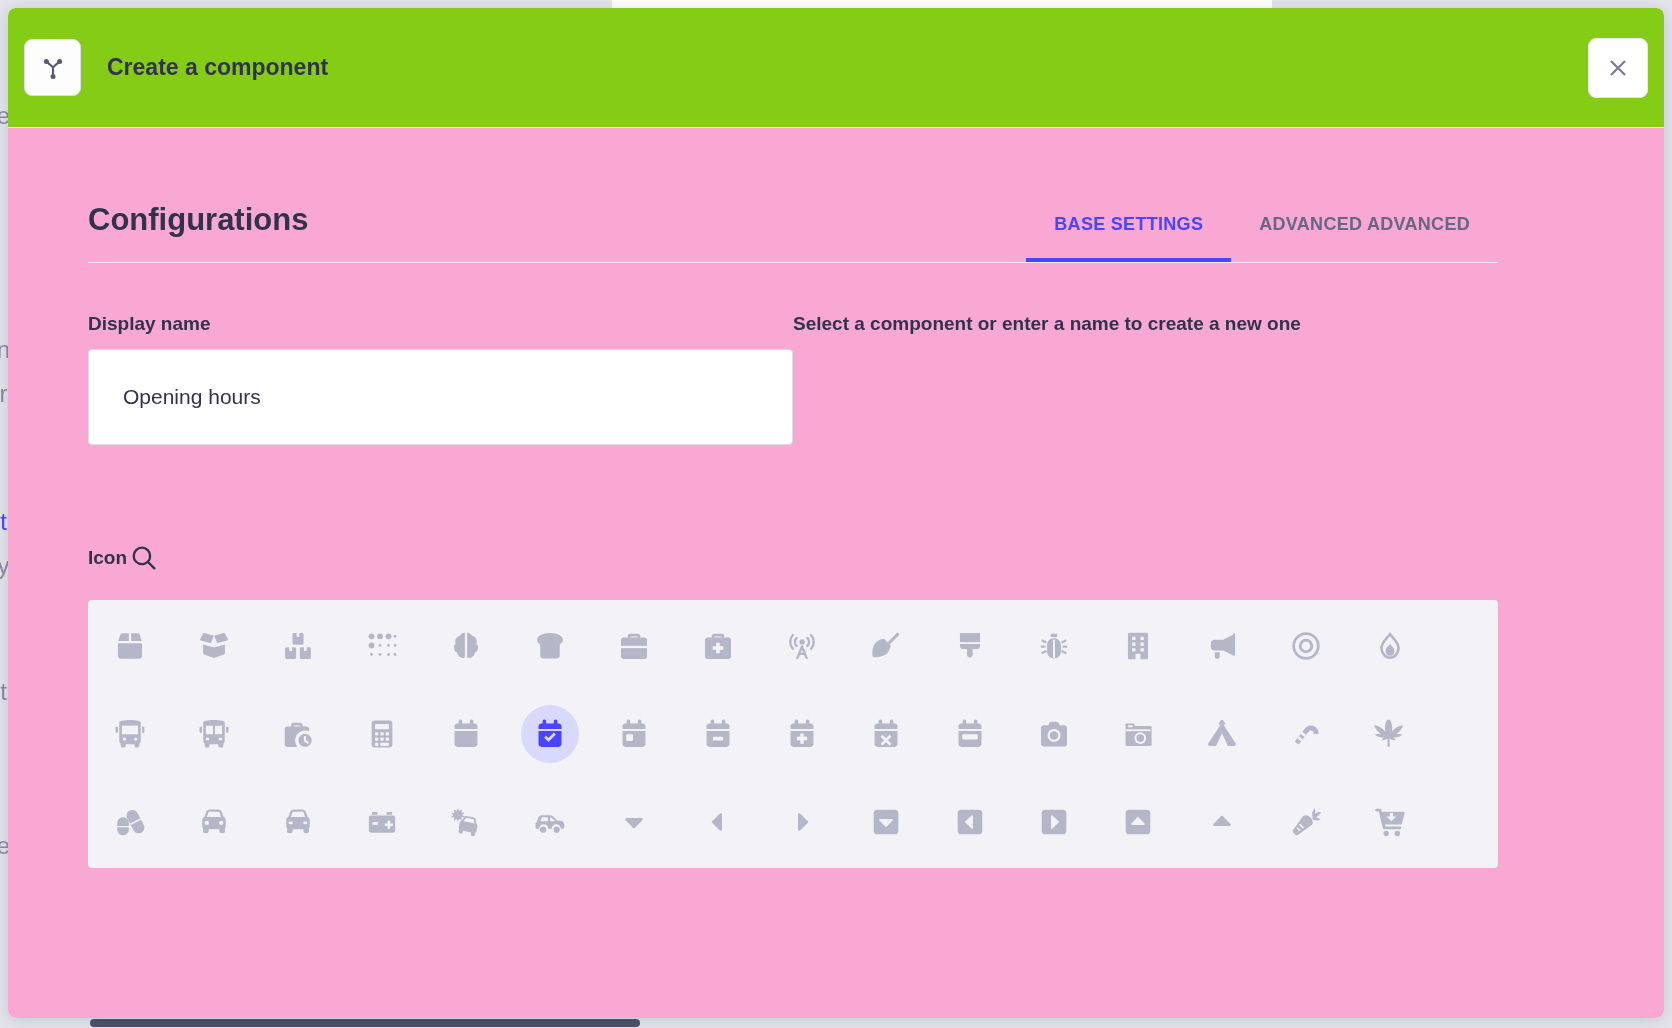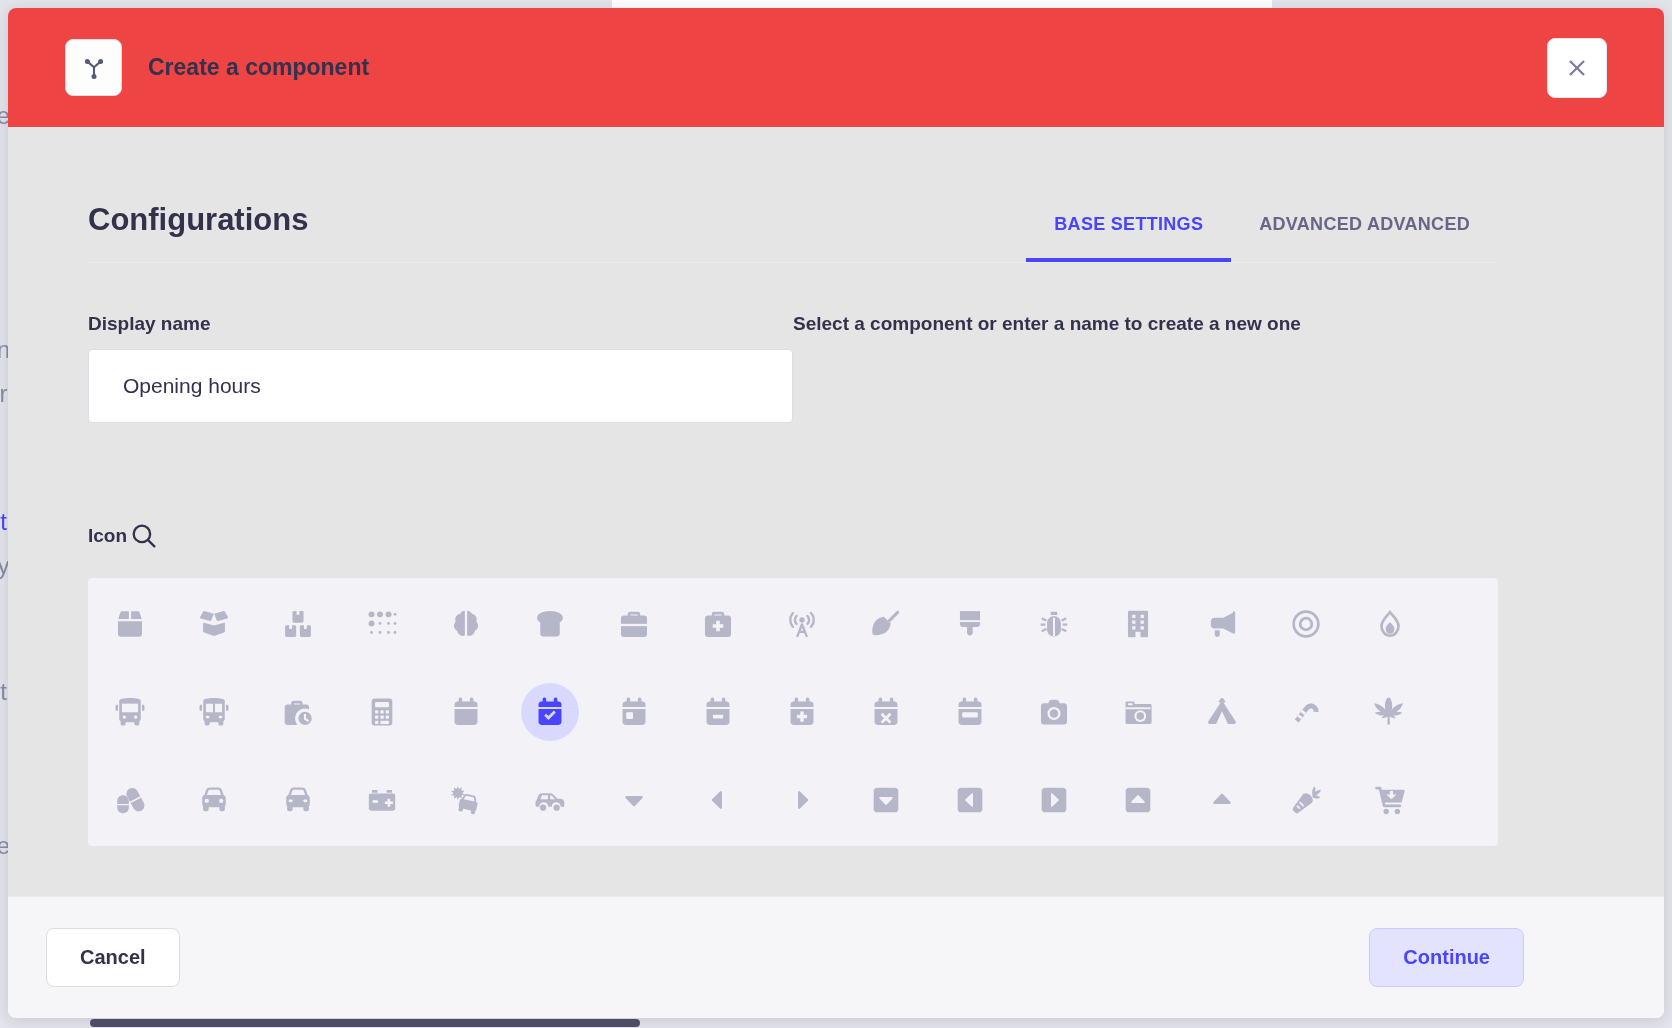--- a/index.html
+++ b/index.html
@@ -17,57 +17,57 @@
   .bottom-scrollbar { position:absolute; left:90px; top:1019px; width:550px; height:8px; border-radius:4px; background:#50506b; }
 
   
   .modal {
     position:absolute; left:8px; top:8px; width:1656px; height:1010px;
     background:#ffffff; border-radius:8px;
     box-shadow:0 2px 15px rgba(33,33,52,.15);
     display:flex; flex-direction:column; overflow:hidden;
   }
   .modal-header {
-    height:120px; flex:0 0 120px; background:#ef4444;
+    height:120px; flex:0 0 120px; background:#84cc16;
     border-bottom:1px solid #eaeaef;
-    display:flex; align-items:center; padding:0 57px; gap:26px;
+    display:flex; align-items:center; padding:0 16px; gap:26px;
   }
   .icon-box {
     width:57px; height:57px; background:#fdfdfe; border:1px solid #dcdce4;
     border-radius:8px; display:flex; align-items:center; justify-content:center;
     color:#565a78;
   }
   .icon-box svg { width:30px; height:30px; }
   .modal-title { font-size:23px; font-weight:bold; color:#32324d; }
   .close-btn {
     margin-left:auto; width:60px; height:60px; background:#ffffff;
     border:1px solid #e6e6ee; border-radius:8px; color:#7d7d9c;
     display:flex; align-items:center; justify-content:center; cursor:pointer;
   }
   .close-btn svg { width:26px; height:26px; }
 
   
-  .modal-body { flex:1; background:#e5e5e5; padding:74px 166px 0 80px; }
+  .modal-body { flex:1; background:#f9a8d4; padding:74px 166px 0 80px; }
   .section-head {
     display:flex; justify-content:space-between; align-items:flex-end;
     border-bottom:1px solid #eaeaef;
   }
   .section-title { font-size:31px; font-weight:bold; color:#32324d; padding-bottom:24px; }
   .tabs { display:flex; }
   .tab {
     background:none; border:none; cursor:pointer;
     padding:0 28px 27px; font-size:18px; font-weight:bold;
     letter-spacing:.3px; color:#666687; font-family:inherit;
   }
   .tab.active { color:#4945ff; box-shadow:inset 0 -4px 0 0 #4945ff; }
 
   .form-grid { display:grid; grid-template-columns:1fr 1fr; margin-top:50px; }
   .field-label { display:block; font-size:19px; font-weight:bold; color:#32324d; margin-bottom:14px; }
   .input-wrap {
-    height:74px; border:1px solid #dcdce4; border-radius:4px; background:#fff;
+    height:96px; border:1px solid #dcdce4; border-radius:4px; background:#fff;
     display:flex; align-items:center; padding:0 24px 0 34px;
   }
   .input-wrap input {
     flex:1; border:none; outline:none; font-size:21px; color:#32324d;
     font-family:inherit; background:transparent; min-width:0;
   }
   .combo .clear { background:none; border:none; cursor:pointer; color:#666687; display:flex; padding:4px; }
   .combo .clear svg { width:26px; height:26px; }
   .combo .caret { color:#666687; display:flex; margin-left:14px; cursor:pointer; }
   .combo .caret svg { width:19px; height:19px; }
@@ -523,17 +523,13 @@
           <svg viewBox="0 0 24 24" fill="currentColor">
             <path d="M2.5 2.6h2.4c.5 0 .9.3 1 .8l.3 1.3h15.1c.7 0 1.2.6 1 1.3l-1.9 7c-.1.4-.5.8-1 .8H8.4l.3 1.3h10.3c.6 0 1 .5 1 1 0 .6-.5 1-1 1H7.9c-.5 0-.9-.3-1-.8L4.1 4.6H2.5c-.6 0-1-.5-1-1 0-.6.5-1 1-1z"></path>
             <circle cx="9.3" cy="20.1" r="1.9"></circle>
             <circle cx="17.2" cy="20.1" r="1.9"></circle>
             <path d="M11.9 5.6h2.2v2.6h2.4L13 11.4 9.5 8.2h2.4V5.6z" fill="#f3f3f7"></path>
           </svg>
         </button>
       </div>
   </div>
 
-  <div class="modal-footer">
-    <button class="btn btn-cancel">Cancel</button>
-    <button class="btn btn-continue">Continue</button>
-  </div>
 </div>
 
 </body></html>

